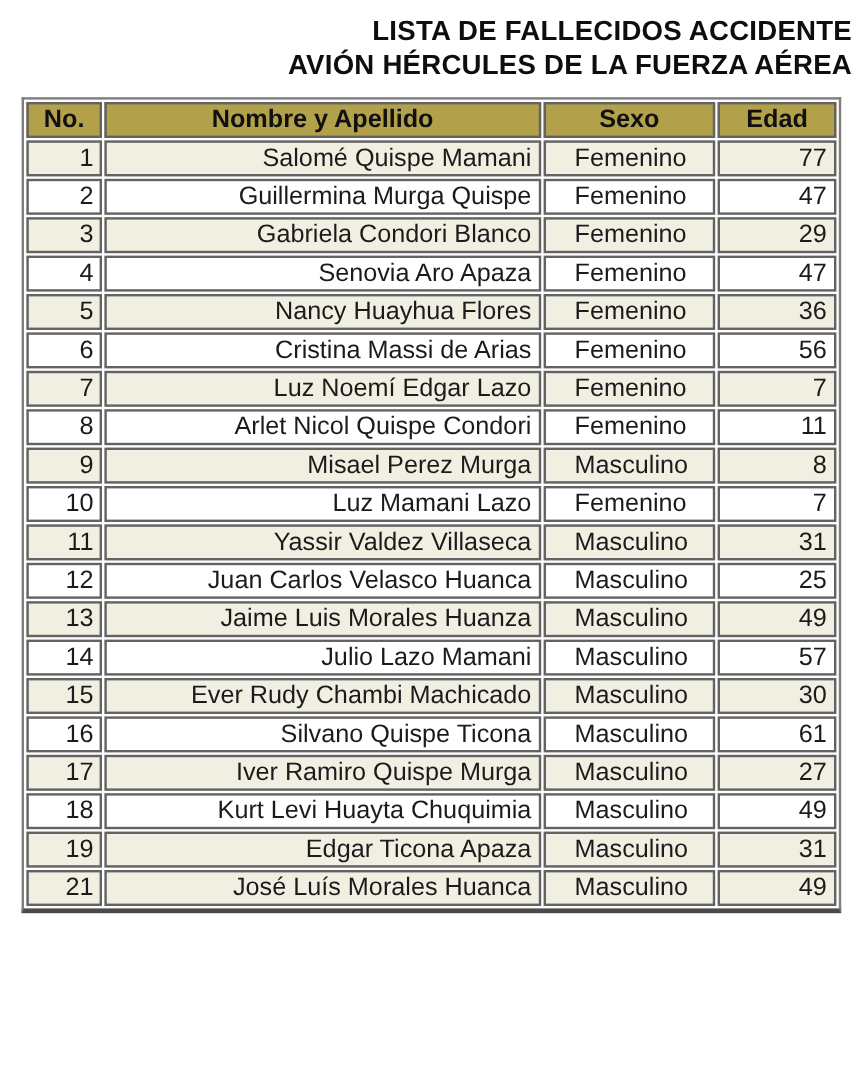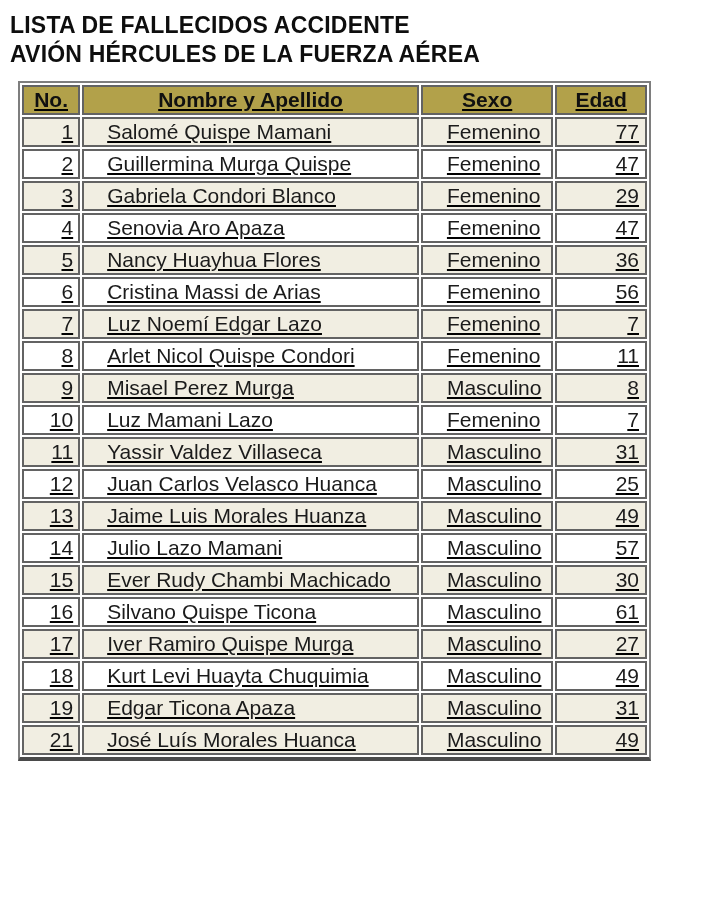--- a/index.html
+++ b/index.html
@@ -5,37 +5,36 @@
   * { box-sizing: border-box; }
   html, body {
     margin: 0; padding: 0;
     width: 720px; height: 907px;
     background: #ffffff;
     font-family: "Liberation Sans", sans-serif;
   }
   .page { width: 720px; height: 907px; overflow: hidden; }
   .title {
     margin: 11px 10px 12px;
-    text-align: left;
+    text-align: right;
     font-size: 23px;
     font-weight: bold;
     color: #0e0e0e;
     line-height: 29px;
     letter-spacing: 0.2px;
   }
   table.deceased {
     border-collapse: separate;
     border-spacing: 2px;
     table-layout: fixed;
-    width: 633px;
+    width: 683px;
     margin: 0 auto 0 18px;
     background: #ffffff;
     border: 2px solid #7e7e7e;
     border-bottom: 4px solid #4a4a4a;
-    text-decoration: underline;
   }
   col.c-no   { width: 9.4%; }
   col.c-name { width: 54.4%; }
   col.c-sex  { width: 21.4%; }
   col.c-age  { width: 14.8%; }
   th, td {
     border: 2px solid #636363;
     font-size: 21px;
     color: #1b1b1b;
     height: 30px;
@@ -47,21 +46,21 @@
   th {
     background: #b2a14a;
     color: #101010;
     font-weight: bold;
     text-align: center;
     font-size: 21px;
   }
   td { background: #ffffff; }
   tr.alt td { background: #f1eee2; }
   td.a-no   { text-align: right;  padding-right: 5px; }
-  td.a-name { text-align: left;   padding-left: 23px; }
+  td.a-name { text-align: right;   padding-left: 9px; }
   td.a-sex  { text-align: left;   padding-left: 24px; }
   td.a-age  { text-align: right; }
 </style>
 </head>
 <body>
 
 <div class="page">
 
   <div class="title">
     <span>LISTA DE FALLECIDOS ACCIDENTE</span><br>

